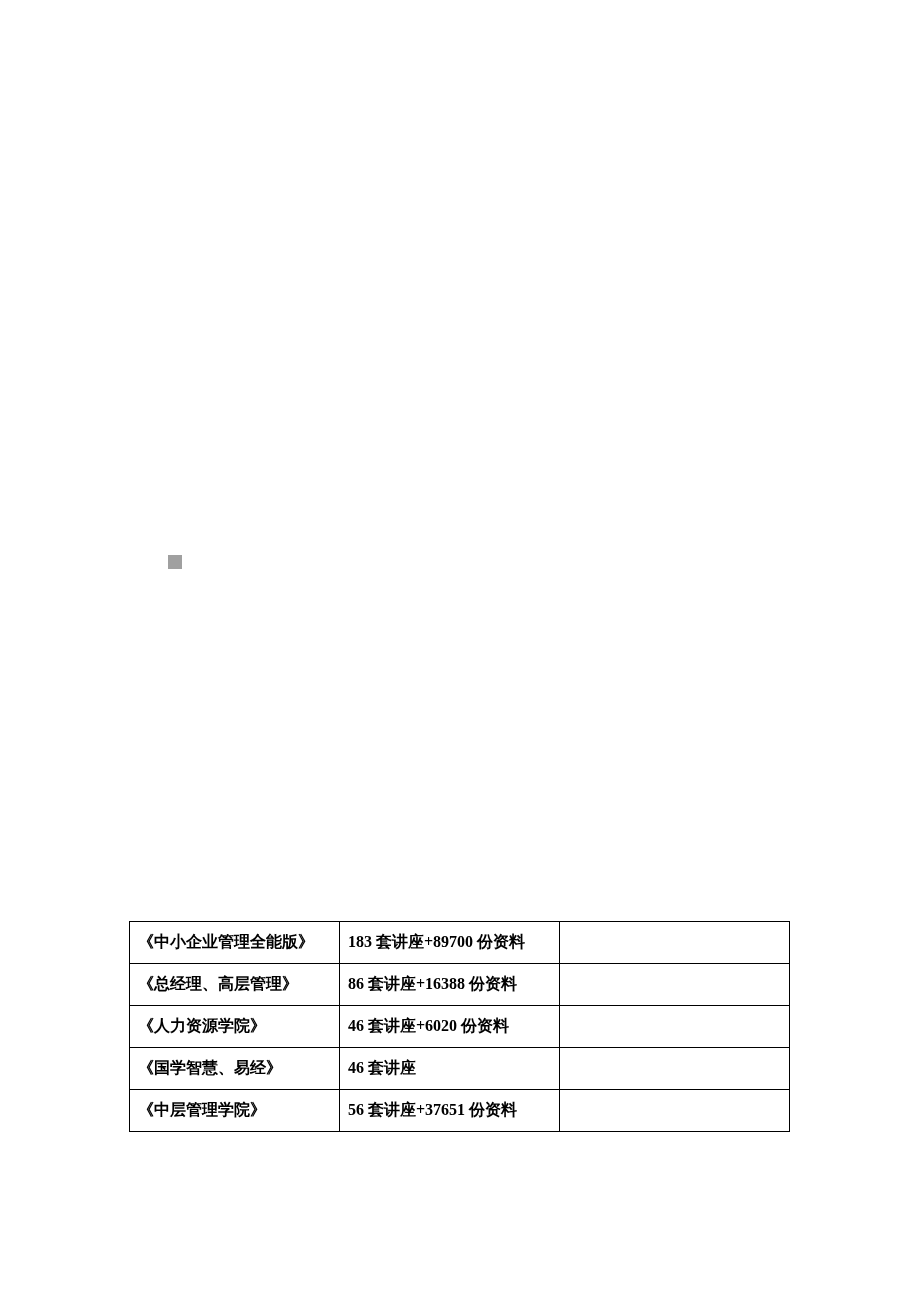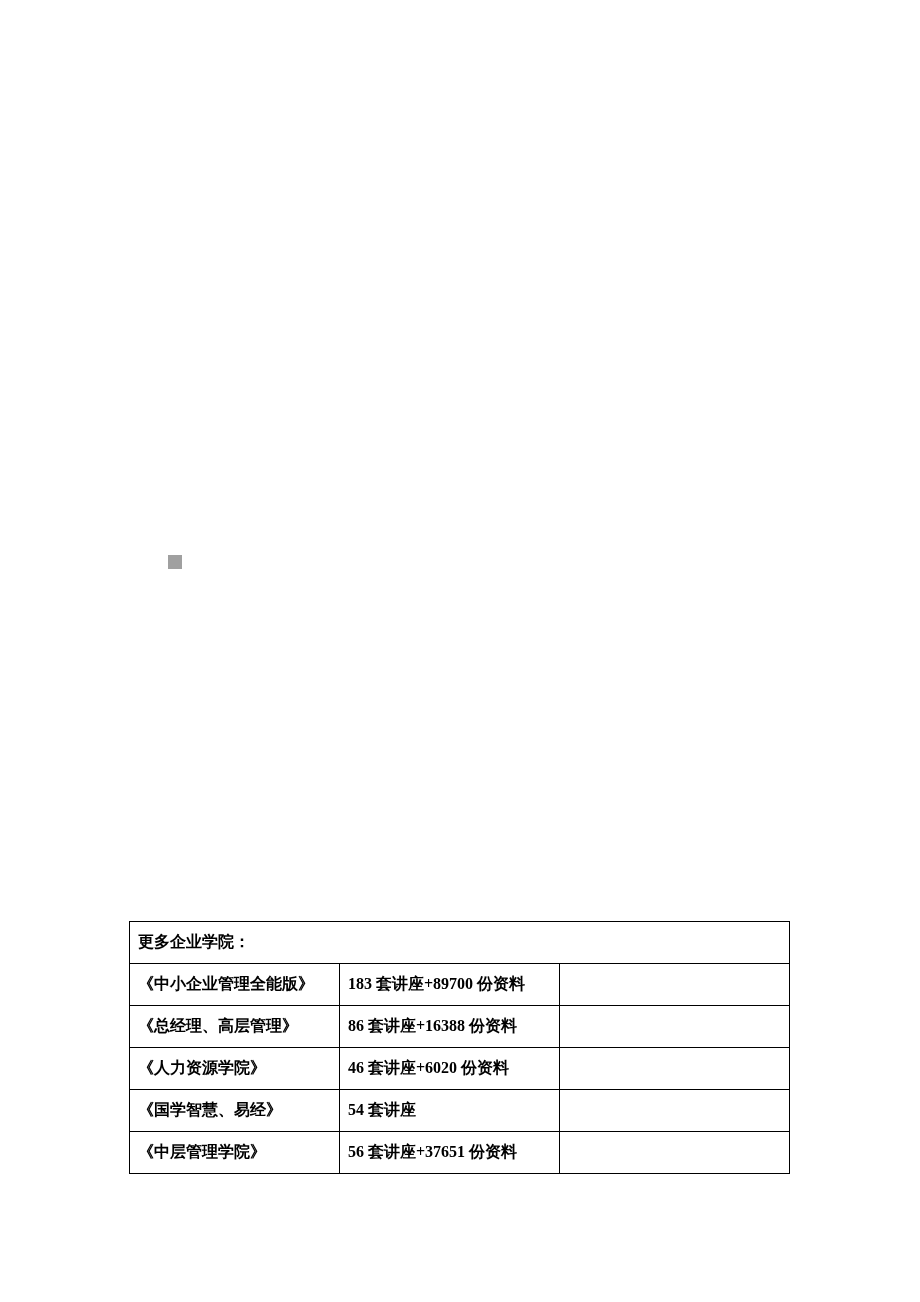--- a/index.html
+++ b/index.html
@@ -22,41 +22,38 @@
   <div class="square"></div>
 
   <div class="table-wrap">
     <table>
       <colgroup>
           <col class="c1">
           <col class="c2">
           <col class="c3">
         </colgroup>
       <tbody>
-          <tr>
-        <td class="hdr" colspan="3">更多企业学院：</td>
-      </tr>
       <tr>
         <td>《中小企业管理全能版》</td>
         <td>183 套讲座+89700 份资料</td>
         <td></td>
       </tr>
       <tr>
         <td>《总经理、高层管理》</td>
         <td>86 套讲座+16388 份资料</td>
         <td></td>
       </tr>
       <tr>
         <td>《人力资源学院》</td>
         <td>46 套讲座+6020 份资料</td>
         <td></td>
       </tr>
       <tr>
         <td>《国学智慧、易经》</td>
-        <td>54 套讲座</td>
+        <td>46 套讲座</td>
         <td></td>
       </tr>
       <tr>
         <td>《中层管理学院》</td>
         <td>56 套讲座+37651 份资料</td>
         <td></td>
       </tr>
     </tbody>
       </table>
   </div>

